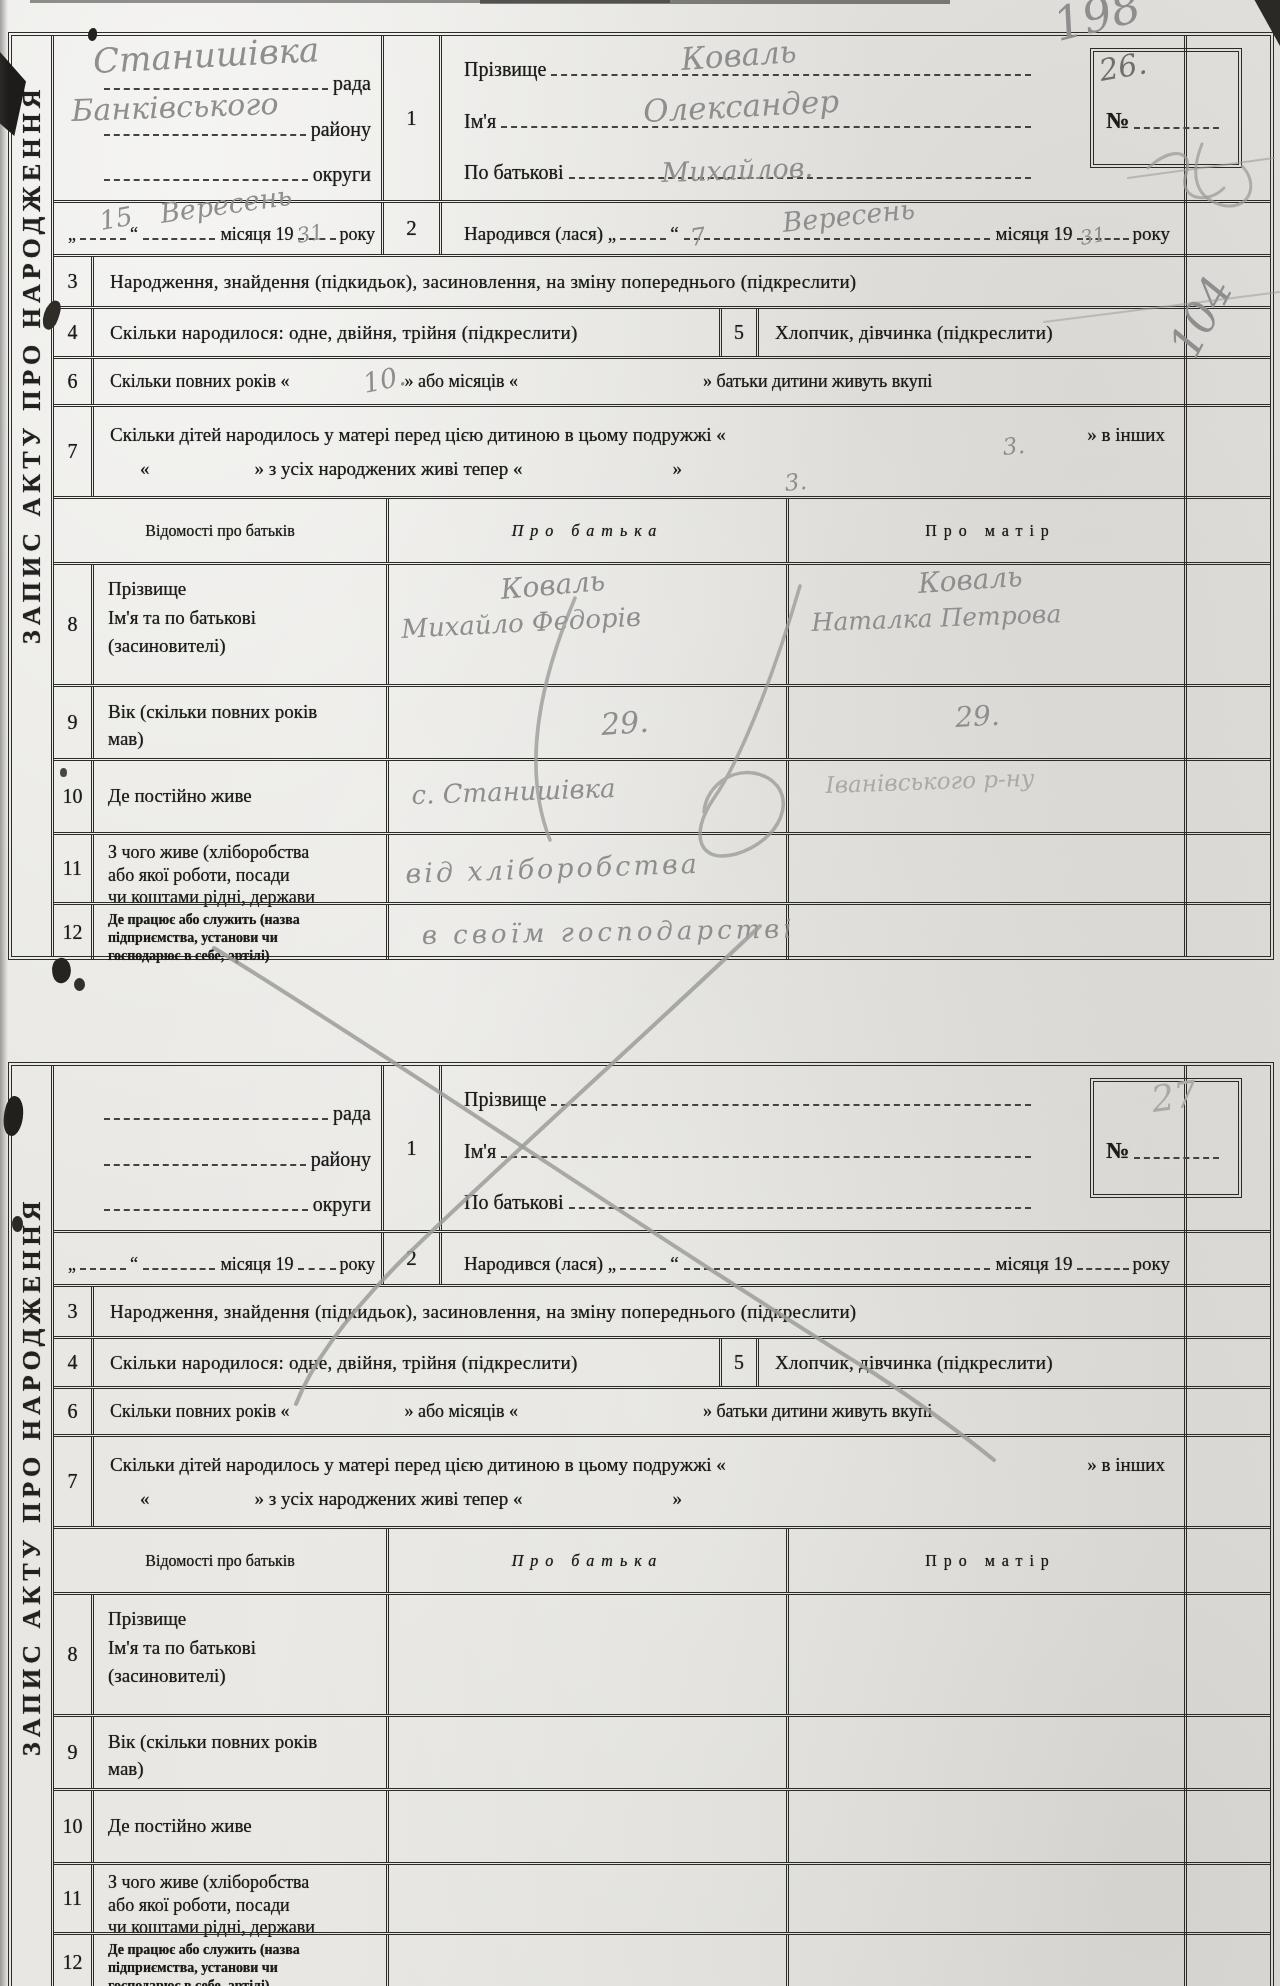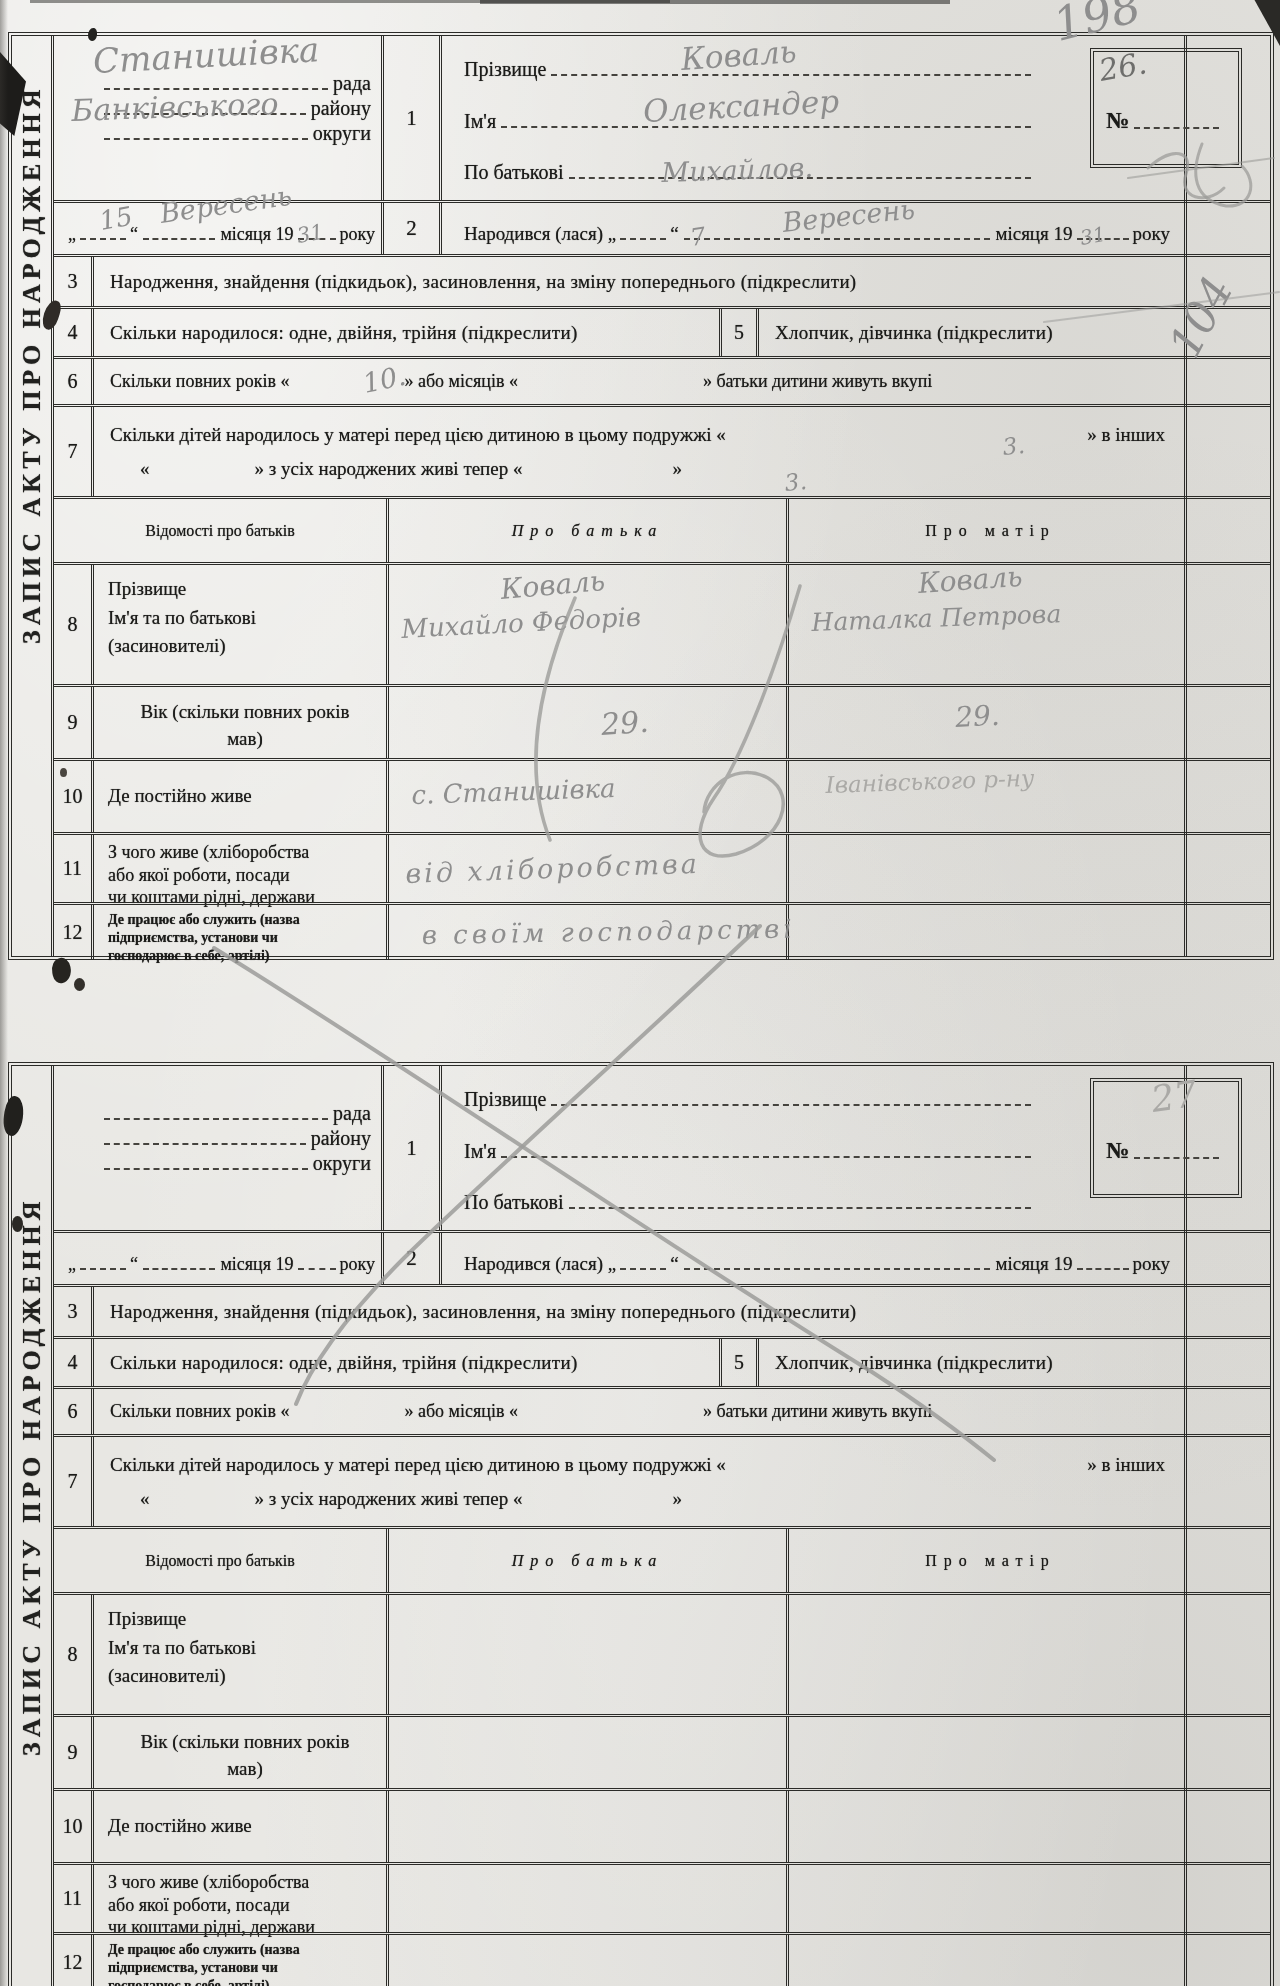--- a/index.html
+++ b/index.html
@@ -26,21 +26,21 @@
   .row.first{border-top:none;}
   .ptxt{text-shadow:0 .3px .8px rgba(25,25,22,.75);}
   .numc{width:40px;flex:none;border-right:3px double #2b2b28;display:flex;
         align-items:center;justify-content:center;font-size:20px;}
   .rtxt{display:flex;align-items:center;padding-left:16px;font-size:19px;letter-spacing:.3px;}
   .grow{flex:1;}
   .leader{flex:1;border-bottom:2px dashed #45433e;margin:0 5px 5px 5px;min-width:18px;height:1em;}
   .dash{border-bottom:2px dashed #45433e;margin:0 4px 5px 4px;height:1em;flex:none;}
   .qsp{width:46px;border-bottom:2px dashed #45433e;margin:0 4px 5px 4px;height:1em;flex:none;}
   .cleft{width:327px;flex:none;display:flex;flex-direction:column;
-         padding:34px 10px 14px 45px;font-size:20px;}
+         justify-content:space-between;padding:34px 10px 14px 45px;font-size:20px;}
   .cleft .lrow{display:flex;align-items:flex-end;}
   .nb{width:61px;flex:none;border-left:3px double #2b2b28;border-right:3px double #2b2b28;
       display:flex;align-items:center;justify-content:center;font-size:21px;}
   .cright{flex:1;display:flex;flex-direction:column;justify-content:space-between;
           padding:20px 234px 16px 22px;font-size:20px;}
   .cright .lrow{display:flex;align-items:flex-end;}
   .dcell{width:327px;flex:none;display:flex;align-items:flex-end;
          padding:0 6px 9px 14px;font-size:18px;}
   .dcellR{flex:1;display:flex;align-items:flex-end;padding:0 100px 9px 22px;font-size:19px;}
   .nobox{position:absolute;top:12px;right:28px;width:152px;height:120px;
@@ -55,21 +55,21 @@
   .sp105{width:105px;flex:none;}.sp150{width:150px;flex:none;}
   .r7{flex:1;display:flex;flex-direction:column;justify-content:center;gap:12px;
       font-size:19px;padding:0 105px 0 16px;}
   .r7 .l{display:flex;align-items:baseline;}
   .th{display:flex;align-items:center;justify-content:center;font-size:16px;}
   .th.b1{width:335px;flex:none;border-right:3px double #2b2b28;}
   .th.b2{width:400px;flex:none;border-right:3px double #2b2b28;letter-spacing:7px;font-style:italic;}
   .th.b3{width:403px;flex:none;letter-spacing:7px;}
   .lbl{width:295px;flex:none;border-right:3px double #2b2b28;padding:10px 4px 0 14px;
        font-size:19px;white-space:pre-line;line-height:1.5;}
-  .lbl.ctr{text-align:center;padding-top:12px;line-height:1.4;}
+  .lbl.ctr{text-align:left;padding-top:12px;line-height:1.4;}
   .lbl.mid{display:flex;align-items:center;white-space:normal;padding-top:0;}
   .lbl.s3{font-size:18px;line-height:1.25;padding-top:6px;}
   .lbl.s4{font-size:14px;line-height:1.3;padding-top:6px;font-weight:bold;}
   .fc{width:400px;flex:none;border-right:3px double #2b2b28;}
   .mc{width:403px;flex:none;}
   .hw{position:absolute;font-family:"DejaVu Serif",serif;font-style:italic;color:#8e8e8e;
       white-space:nowrap;z-index:6;line-height:1;transform-origin:left bottom;}
   .hw.dk{color:#6e6e6c;}
   .hw.lt{color:#aaa9a6;}
   .spot{position:absolute;z-index:7;}

